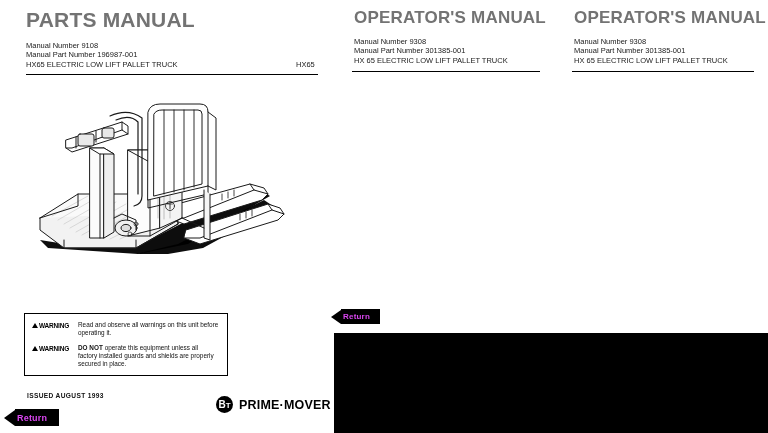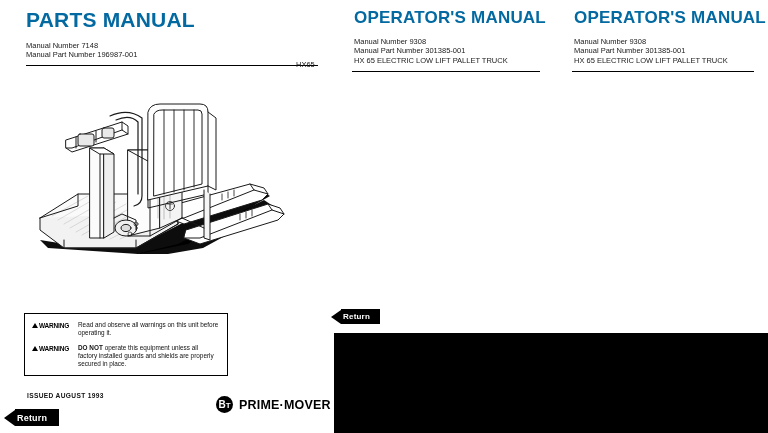--- a/index.html
+++ b/index.html
@@ -10,21 +10,21 @@
   }
   .page{position:absolute;inset:0;}
 
   
   .panel{position:absolute;top:0;background:#fff;}
   #panel-left  {left:0;   width:336px; height:433px;}
   #panel-mid   {left:336px;width:222px; height:433px;}
   #panel-right {left:558px;width:210px; height:433px;}
 
   .panel-title{
-    font-weight:bold;color:#0369a1;letter-spacing:.2px;
+    font-weight:bold;color:#737373;letter-spacing:.2px;
     white-space:nowrap;
   }
   #panel-left .panel-title{font-size:21px;margin:8px 0 0 26px;}
   #panel-mid  .panel-title{font-size:17px;margin:8px 0 0 18px;}
   #panel-right .panel-title{font-size:17px;margin:8px 0 0 16px;}
 
   .meta{font-size:7.5px;line-height:9.4px;color:#1a1a1a;white-space:nowrap;}
   #panel-left .meta{margin:9px 0 0 26px;}
   #panel-mid  .meta{margin:9px 0 0 18px;}
   #panel-right .meta{margin:9px 0 0 16px;}
@@ -84,21 +84,21 @@
   #logo-left .logo-badge{width:17px;height:17px;font-size:10px;}
   #logo-left .logo-text{font-size:12.5px;margin-left:6px;}
 
   #logo-mid  {position:absolute;left:404px;top:298px;}
   #logo-mid .logo-badge{width:14px;height:14px;font-size:8.5px;}
   #logo-mid .logo-text{font-size:10.5px;margin-left:5px;}
 
   
   .return-btn{
     position:absolute;display:flex;align-items:center;
-    color:#ffffff;font-weight:bold;cursor:pointer;
+    color:#d946ef;font-weight:bold;cursor:pointer;
   }
   .return-arrow{
     width:0;height:0;border-style:solid;flex:0 0 auto;
   }
   .return-body{
     background:#000;display:flex;align-items:center;
     height:100%;box-sizing:border-box;
   }
   #return-left{left:4px;top:409px;height:17px;}
   #return-left .return-arrow{border-width:8.5px 11px 8.5px 0;border-color:transparent #000 transparent transparent;}
@@ -130,26 +130,27 @@
 <body>
 
 <div class="page">
 
   <div class="panel" id="panel-left">
 
     <div class="panel-title">PARTS MANUAL</div>
 
     <div class="meta">
       <div class="meta-row">
-        <span>Manual Number 7148</span>
+        <span>Manual Number 9108</span>
       </div>
       <div class="meta-row">
         <span>Manual Part Number 196987-001</span>
       </div>
       <div class="meta-row">
+        <span>HX65 ELECTRIC LOW LIFT PALLET TRUCK</span>
         <span class="meta-right">HX65</span>
       </div>
     </div>
 
     <div class="rule"></div>
 
     <div class="illus" id="illus-left">
       <svg viewBox="0 0 300 190" xmlns="http://www.w3.org/2000/svg">
         <g fill="none" stroke="#1a1a1a" stroke-width="1" stroke-linejoin="round" stroke-linecap="round">
 

